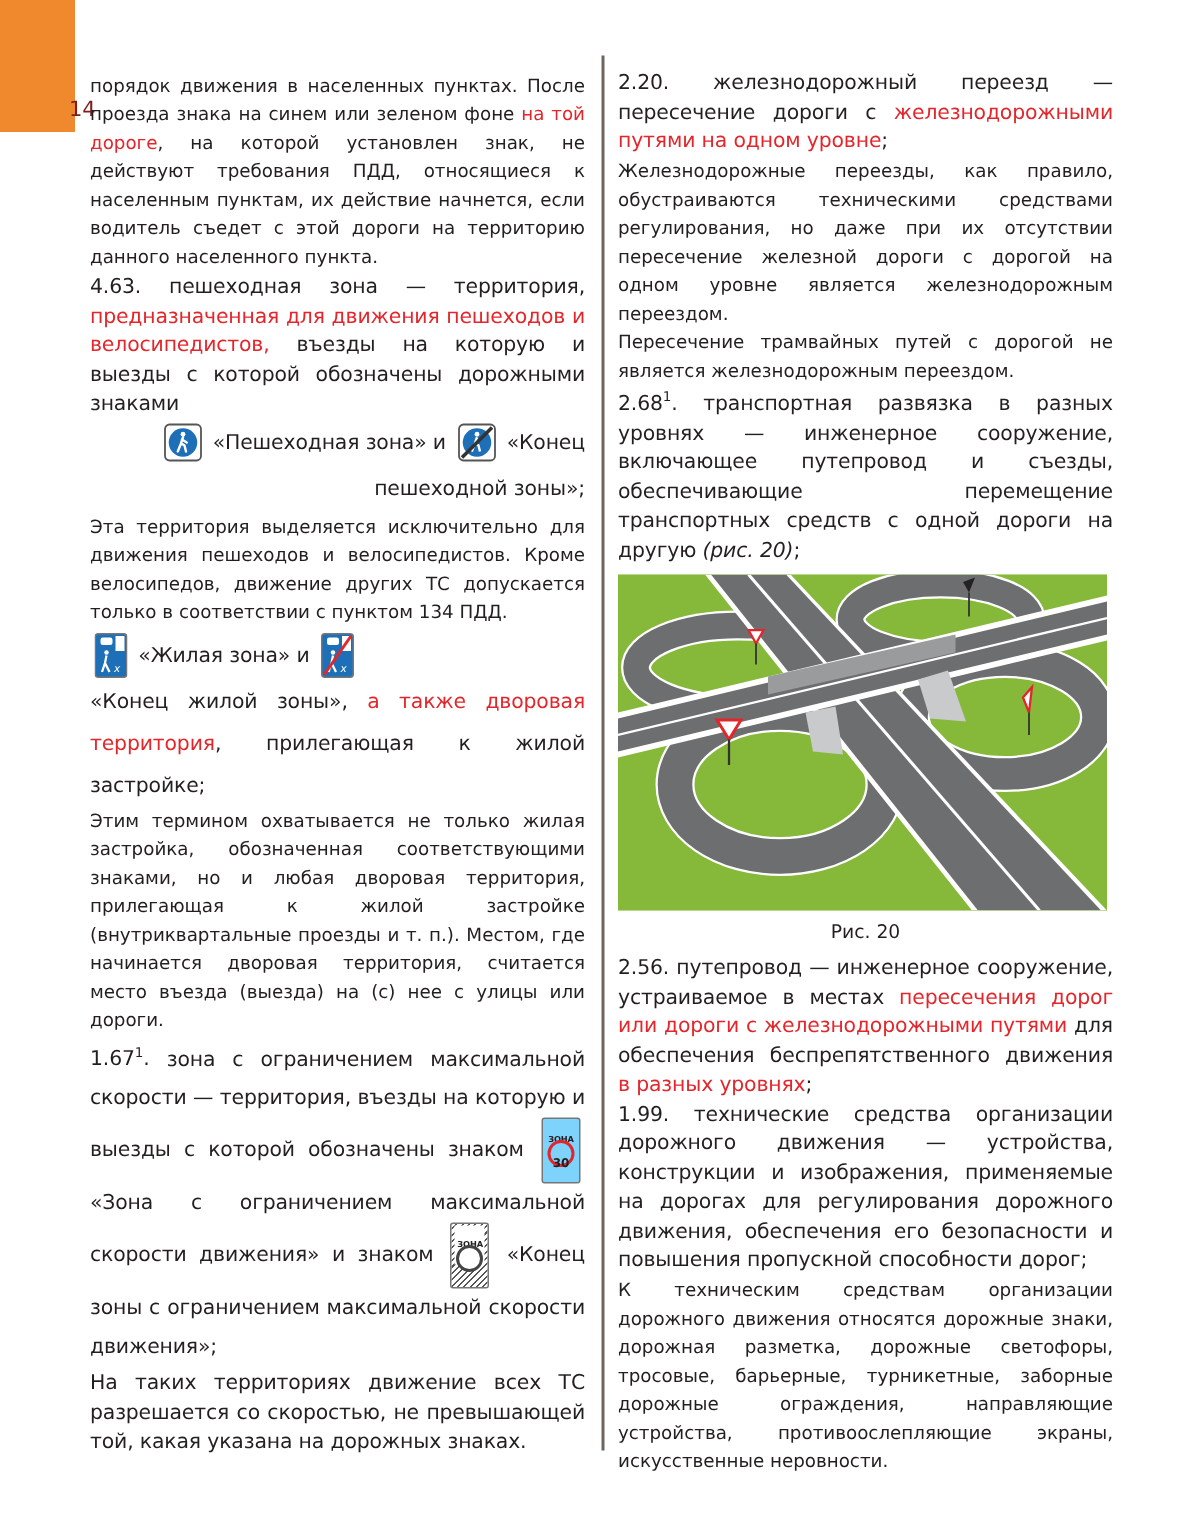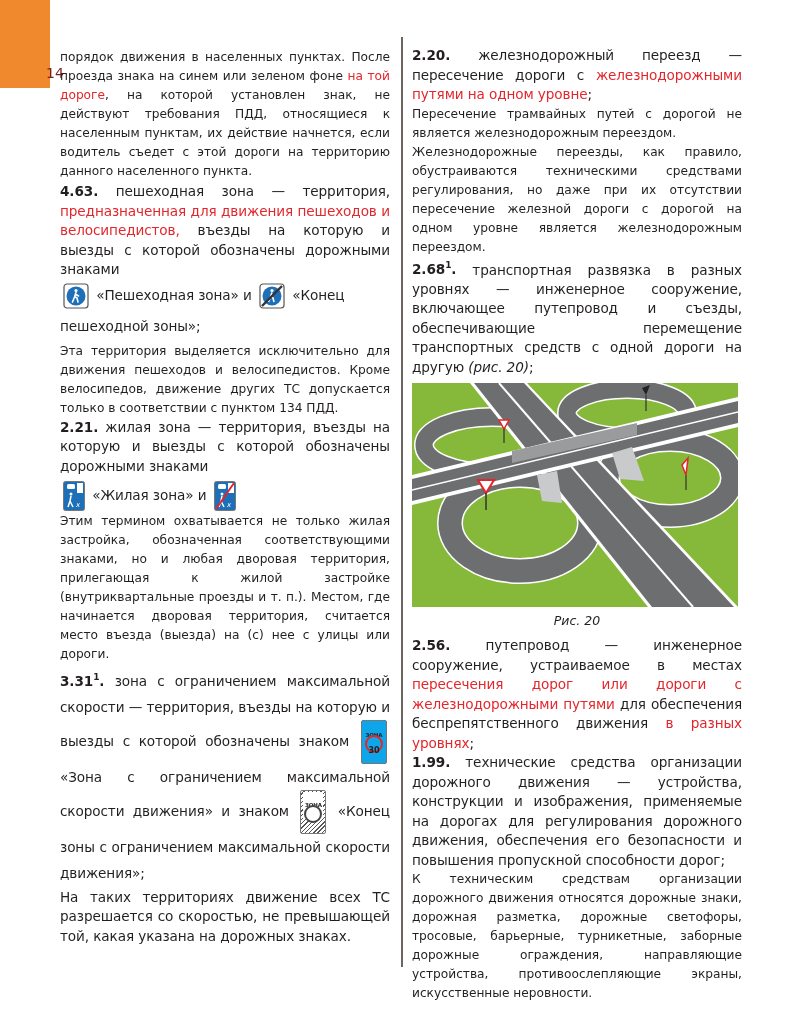--- a/index.html
+++ b/index.html
@@ -9,90 +9,90 @@
   .pagenum { position:absolute; left:14px; top:65px; color:#7f1d1d; font-size:14px;
              font-family:"DejaVu Sans", sans-serif;margin-left:32px; }
   .divider { position:absolute; left:401px; top:37px; width:2px; height:930px; background:#6d6560; }
   .col { position:absolute; top:48px; }
   .col.left { left:60px; width:330px; }
   .col.right { left:412px; width:330px; top:46px; }
   p { margin:0; }
   .norm { font-size:13.6px; line-height:19.5px; text-align:justify; letter-spacing:-0.1px; }
   .it { font-size:12.2px; line-height:19px; text-align:justify; }
   .red { color:#e3262b; }
-  .num { font-weight:bold; }
+  .num { font-weight:normal; }
   .tall { line-height:31px; }
   .sign { display:inline-block; vertical-align:middle; margin:0 3px; }
   .figure { position:relative; width:326px; height:224px; margin:6px 0 0 0; overflow:hidden; background:#86b83a; }
-  .caption { text-align:center; font-style:italic; font-size:12.5px; margin:6px 0 8px 0; }
+  .caption { text-align:center; font-size:12.5px; margin:6px 0 8px 0; }
 </style>
 </head>
 <body>
 
 <div class="tab">
   <span class="pagenum">14</span>
 </div>
 <div class="divider"></div>
 
 <div class="col left">
   <p class="it"><span>порядок движения в населенных пунктах. После проезда знака на синем или зеленом фоне </span><span class="red">на той дороге</span><span>, на которой установлен знак, не действуют требования ПДД, относящиеся к населенным пунктам, их действие начнется, если водитель съедет с этой дороги на территорию данного населенного пункта.</span></p>
 
   <p class="norm" style="margin-top:1px">
     <span class="num">4.63.</span><span> пешеходная зона — территория, </span><span class="red">предназначенная для движения пешеходов и велосипедистов,</span><span> въезды на которую и выезды с которой обозначены дорожными знаками</span>
   </p>
-  <p class="norm tall" style="text-align:left">
+  <p class="norm tall" style="text-align:right">
     
     <svg class="sign" width="26" height="26" viewBox="0 0 26 26">
         <rect x="1" y="1" width="24" height="24" rx="3" fill="#fff" stroke="#555" stroke-width="1.2"></rect>
         <circle cx="13" cy="13" r="9.5" fill="#1d6fb8"></circle>
         <circle cx="13" cy="7.5" r="1.6" fill="#fff"></circle>
         <path d="M13 9.5 L11.5 14 L9.5 19 M11.8 13.5 L14 15 L15 19 M12.3 11 L15.5 13" stroke="#fff" stroke-width="1.6" fill="none" stroke-linecap="round"></path>
       </svg>
     <span>«Пешеходная зона» и</span>
     <svg class="sign" width="26" height="26" viewBox="0 0 26 26">
         <rect x="1" y="1" width="24" height="24" rx="3" fill="#fff" stroke="#555" stroke-width="1.2"></rect>
         <circle cx="13" cy="13" r="9.5" fill="#1d6fb8"></circle>
         <circle cx="13" cy="7.5" r="1.6" fill="#fff"></circle>
         <path d="M13 9.5 L11.5 14 L9.5 19 M11.8 13.5 L14 15 L15 19" stroke="#fff" stroke-width="1.6" fill="none"></path>
         <line x1="3" y1="23" x2="23" y2="3" stroke="#333" stroke-width="2.4"></line>
       </svg>
     <span>«Конец пешеходной зоны»;</span>
   </p>
 
   <p class="it" style="margin-top:0">Эта территория выделяется исключительно для движения пешеходов и велосипедистов. Кроме велосипедов, движение других ТС допускается только в соответствии с пунктом 134 ПДД.</p>
 
-  <p class="norm">
-    <span class="num">2.21.</span><span> жилая зона — территория, въезды на которую и выезды с которой обозначены дорожными знаками</span>
-  </p>
   <p class="norm" style="line-height:34px;text-align:left;margin-top:2px">
     <svg class="sign" width="22" height="30" viewBox="0 0 22 30">
         <rect x="0.5" y="0.5" width="21" height="29" rx="2" fill="#1d6fb8" stroke="#777"></rect>
         <rect x="4" y="3" width="8" height="5" rx="1.5" fill="#fff"></rect>
         <rect x="14" y="2" width="6" height="10" fill="#fff"></rect>
         <circle cx="8" cy="13" r="1.5" fill="#fff"></circle>
         <path d="M8 15 L7 20 L5 26 M7 20 L10 26" stroke="#fff" stroke-width="1.5" fill="none"></path>
         <text x="13" y="26" font-size="7" fill="#fff" font-style="italic" font-family="DejaVu Sans, sans-serif">x</text>
       </svg>
     <span>«Жилая зона» и</span>
     <svg class="sign" width="22" height="30" viewBox="0 0 22 30">
         <rect x="0.5" y="0.5" width="21" height="29" rx="2" fill="#1d6fb8" stroke="#777"></rect>
         <rect x="4" y="3" width="8" height="5" rx="1.5" fill="#fff"></rect>
         <rect x="14" y="2" width="6" height="10" fill="#fff"></rect>
         <circle cx="8" cy="13" r="1.5" fill="#fff"></circle>
         <path d="M8 15 L7 20 L5 26 M7 20 L10 26" stroke="#fff" stroke-width="1.5" fill="none"></path>
         <text x="13" y="26" font-size="7" fill="#fff" font-style="italic" font-family="DejaVu Sans, sans-serif">x</text>
         <line x1="2" y1="28" x2="20" y2="2" stroke="#e3262b" stroke-width="2"></line>
       </svg>
   </p>
+  <p class="norm" style="line-height:28px">
+    <span>«Конец жилой зоны», </span><span class="red">а также дворовая территория</span><span>, прилегающая к жилой застройке;</span>
+  </p>
 
   <p class="it">Этим термином охватывается не только жилая застройка, обозначенная соответствующими знаками, но и любая дворовая территория, прилегающая к жилой застройке (внутриквартальные проезды и т. п.). Местом, где начинается дворовая территория, считается место въезда (выезда) на (с) нее с улицы или дороги.</p>
 
   <p class="norm" style="line-height:26px">
-    <span class="num"><span>3.31</span><sup style="font-size:9px">1</sup><span>.</span></span><span> зона с ограничением максимальной скорости — территория, въезды на которую и выезды с которой обозначены знаком</span>
-    <span class="sign" style="width:24px;height:42px;border:1.5px solid #777;border-radius:2px;background:#0ea5e9;position:relative;vertical-align:middle">
+    <span class="num"><span>1.67</span><sup style="font-size:9px">1</sup><span>.</span></span><span> зона с ограничением максимальной скорости — территория, въезды на которую и выезды с которой обозначены знаком</span>
+    <span class="sign" style="width:24px;height:42px;border:1.5px solid #777;border-radius:2px;background:#7dd3fc;position:relative;vertical-align:middle">
       <span style="position:absolute;top:1px;left:0;width:24px;text-align:center;font-size:5.5px;font-weight:bold">ЗОНА</span>
       <span style="position:absolute;top:14px;left:3px;width:14px;height:14px;border:2.5px solid #e3262b;border-radius:50%;"></span>
       <span style="position:absolute;top:17px;left:0;width:24px;text-align:center;font-size:8px;font-weight:bold">30</span>
     </span>
     <span>«Зона с ограничением максимальной скорости движения» и знаком</span>
     <span class="sign" style="width:24px;height:42px;border:1.5px solid #777;border-radius:2px;background:repeating-linear-gradient(135deg,#fff 0 2px,#555 2px 3px);position:relative;vertical-align:middle">
       <span style="position:absolute;top:1px;left:2px;width:20px;text-align:center;font-size:5.5px;font-weight:bold;background:#fff">ЗОНА</span>
       <span style="position:absolute;top:14px;left:3px;width:14px;height:14px;border:2.5px solid #444;border-radius:50%;background:#fff"></span>
     </span>
     <span>«Конец зоны с ограничением максимальной скорости движения»;</span>
@@ -100,22 +100,22 @@
 
   <p class="norm" style="margin-top:2px">На таких территориях движение всех ТС разрешается со скоростью, не превышающей той, какая указана на дорожных знаках.</p>
 
 </div>
 
 <div class="col right">
 
   <p class="norm">
     <span class="num">2.20.</span><span> железнодорожный переезд — пересечение дороги с </span><span class="red">железнодорожными путями на одном уровне</span><span>;</span>
   </p>
+  <p class="it">Железнодорожные переезды, как правило, обустраиваются техническими средствами регулирования, но даже при их отсутствии пересечение железной дороги с дорогой на одном уровне является железнодорожным переездом.</p>
   <p class="it">Пересечение трамвайных путей с дорогой не является железнодорожным переездом.</p>
-  <p class="it">Железнодорожные переезды, как правило, обустраиваются техническими средствами регулирования, но даже при их отсутствии пересечение железной дороги с дорогой на одном уровне является железнодорожным переездом.</p>
 
   <p class="norm">
     <span class="num"><span>2.68</span><sup style="font-size:9px">1</sup><span>.</span></span><span> транспортная развязка в разных уровнях — инженерное сооружение, включающее путепровод и съезды, обеспечивающие перемещение транспортных средств с одной дороги на другую </span><i>(рис. 20)</i><span>;</span>
   </p>
 
   <div class="figure">
     <svg width="326" height="224" viewBox="0 0 326 224">
       <rect width="326" height="224" fill="#86b83a"></rect>
 
       <ellipse cx="80" cy="62" rx="68" ry="28" fill="none" stroke="#fff" stroke-width="20"></ellipse>

